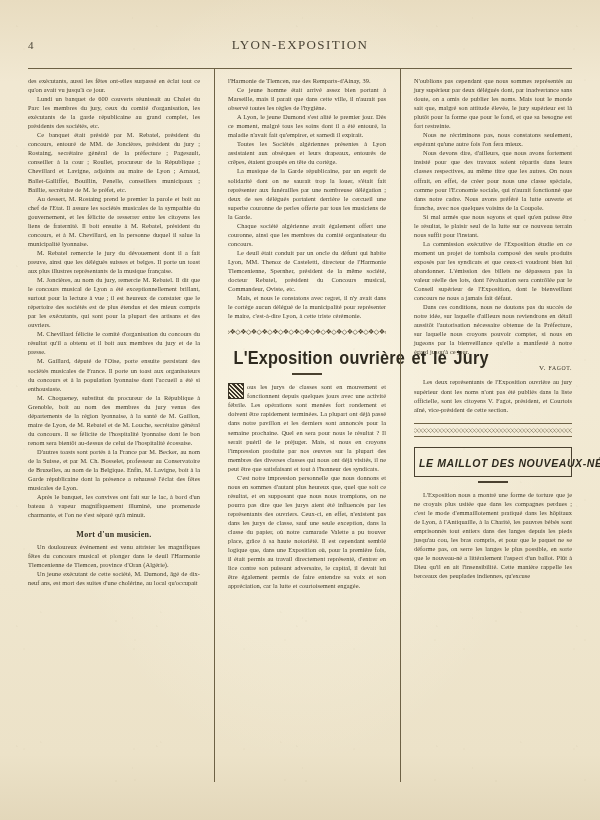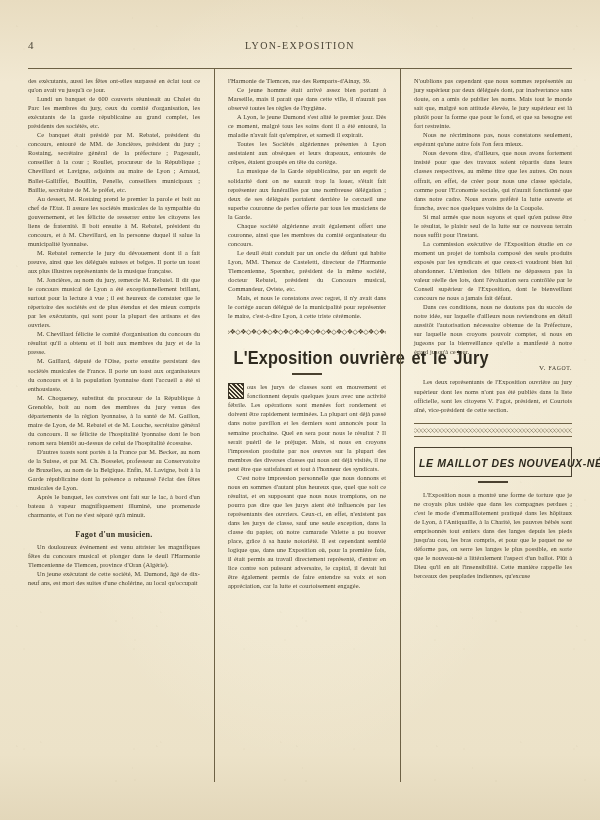--- a/index.html
+++ b/index.html
@@ -45,21 +45,21 @@
   }
   .folio {
     font-size: 11px;
     letter-spacing: .5px;
     color: #4a4436;
   }
   .runhead {
     position: absolute;
     left: 0; right: 0;
     text-align: center;
-    font-size: 10px;
+    font-size: 13px;
     letter-spacing: 1.4px;
     color: #4a4436;
   }
 
   
   .columns {
     position: relative;
     display: flex;
     height: 700px;
     border-top: 1px solid #6d6145;
@@ -207,21 +207,21 @@
       <p>Ce banquet était présidé par M. Rebatel, président du concours, entouré de MM. de Joncières, président du jury ; Rostaing, secrétaire général de la préfecture ; Pagesault, conseiller à la cour ; Roullet, procureur de la République ; Chevillard et Lavigne, adjoints au maire de Lyon ; Arnaud, Ballet-Galliffet, Bouillin, Penelle, conseillers municipaux ; Baillie, secrétaire de M. le préfet, etc.</p>
       <p>Au dessert, M. Rostaing prend le premier la parole et boit au chef de l'Etat. Il assure les sociétés musicales de la sympathie du gouvernement, et les félicite de resserrer entre les citoyens les liens de fraternité. Il boit ensuite à M. Rebatel, président du concours, et à M. Chevillard, en la personne duquel il salue la municipalité lyonnaise.</p>
       <p>M. Rebatel remercie le jury du dévouement dont il a fait preuve, ainsi que les délégués suisses et belges. Il porte un toast aux plus illustres représentants de la musique française.</p>
       <p>M. Joncières, au nom du jury, remercie M. Rebatel. Il dit que le concours musical de Lyon a été exceptionnellement brillant, surtout pour la lecture à vue ; il est heureux de constater que le répertoire des sociétés est de plus étendus et des mieux compris par les exécutants, qui sont pour la plupart des artisans et des ouvriers.</p>
       <p>M. Chevillard félicite le comité d'organisation du concours du résultat qu'il a obtenu et il boit aux membres du jury et de la presse.</p>
       <p>M. Gaillard, député de l'Oise, porte ensuite persistant des sociétés musicales de France. Il porte un toast aux organisateurs du concours et à la population lyonnaise dont l'accueil a été si enthousiaste.</p>
       <p>M. Choqueney, substitut du procureur de la République à Grenoble, boit au nom des membres du jury venus des départements de la région lyonnaise, à la santé de M. Gaillon, maire de Lyon, de M. Rebatel et de M. Louche, secrétaire général du concours. Il se félicite de l'hospitalité lyonnaise dont le bon renom sera bientôt au-dessus de celui de l'hospitalité écossaise.</p>
       <p>D'autres toasts sont portés à la France par M. Becker, au nom de la Suisse, et par M. Ch. Bosselet, professeur au Conservatoire de Bruxelles, au nom de la Belgique. Enfin, M. Lavigne, boit à la Garde républicaine dont la présence a rehaussé l'éclat des fêtes musicales de Lyon.</p>
       <p>Après le banquet, les convives ont fait sur le lac, à bord d'un bateau à vapeur magnifiquement illuminé, une promenade charmante, et l'on ne s'est séparé qu'à minuit.</p>
 
-      <div class="subhead">Fagot d'un musicien.</div>
+      <div class="subhead">Mort d'un musicien.</div>
 
       <p>Un douloureux événement est venu attrister les magnifiques fêtes du concours musical et plonger dans le deuil l'Harmonie Tlemcenienne de Tlemcen, province d'Oran (Algérie).</p>
       <p>Un jeune exécutant de cette société, M. Dumond, âgé de dix-neuf ans, est mort des suites d'une cholérine, au local qu'occupait</p>
     </div>
 
     <div class="col">
       <p class="noind">l'Harmonie de Tlemcen, rue des Remparts-d'Ainay, 39.</p>
       <p>Ce jeune homme était arrivé assez bien portant à Marseille, mais il parait que dans cette ville, il n'aurait pas observé toutes les règles de l'hygiène.</p>
       <p>A Lyon, le jeune Dumond s'est alité le premier jour. Dès ce moment, malgré tous les soins dont il a été entouré, la maladie n'avait fait qu'empirer, et samedi il expirait.</p>
       <p>Toutes les Sociétés algériennes présentes à Lyon assistaient aux obsèques et leurs drapeaux, entourés de crêpes, étaient groupés en tête du cortège.</p>

